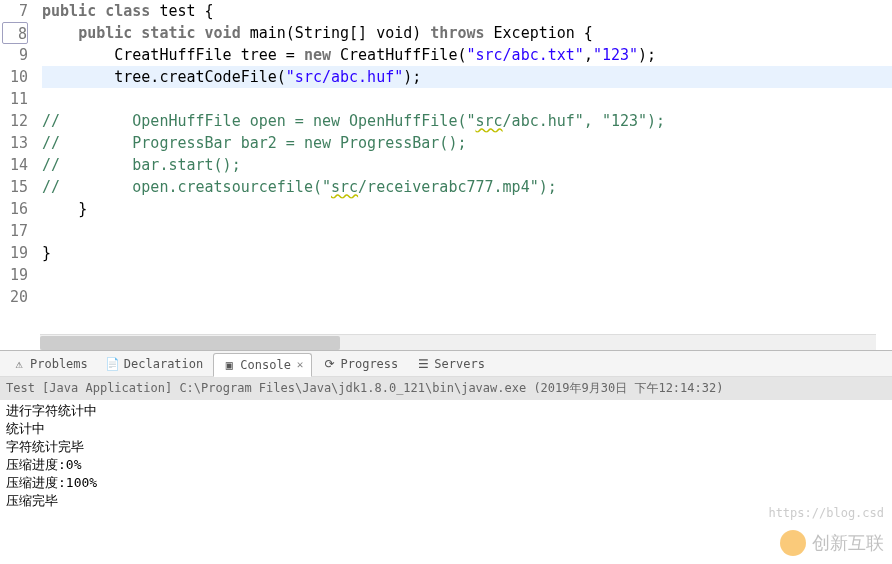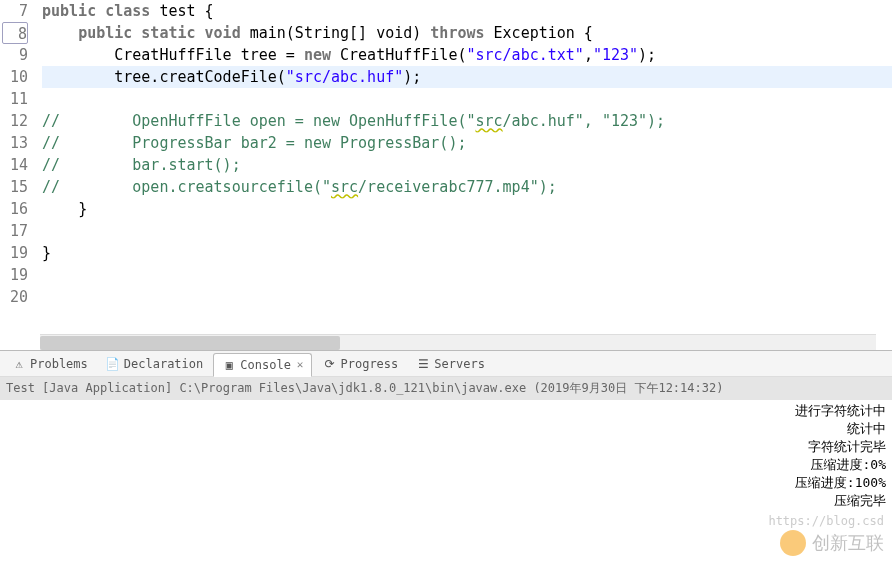--- a/index.html
+++ b/index.html
@@ -125,21 +125,20 @@
       font-size: 12px;
       color: #666;
       background: #e5e5e5;
     }
     .console-output {
       padding: 2px 6px;
       font-family: Consolas, "Microsoft YaHei", monospace;
       font-size: 13px;
       line-height: 18px;
       color: #000;
-      text-align: right;
     }
     .watermark {
       position: absolute;
       right: 8px;
       bottom: 8px;
       display: flex;
       align-items: center;
       gap: 6px;
       opacity: 0.6;
       font-size: 18px;
@@ -148,21 +147,21 @@
     .watermark-logo {
       width: 26px;
       height: 26px;
       background: #f7a823;
       border-radius: 50%;
       position: relative;
     }
     .watermark-url {
       position: absolute;
       right: 8px;
-      bottom: 36px;
+      bottom: 44px;
       color: #ccc;
       font-size: 12px;
     }
   </style>
 </head>
 <body>
 
 <div class="editor-area">
   <div class="code-container">
     <div class="gutter" id="gutter">

